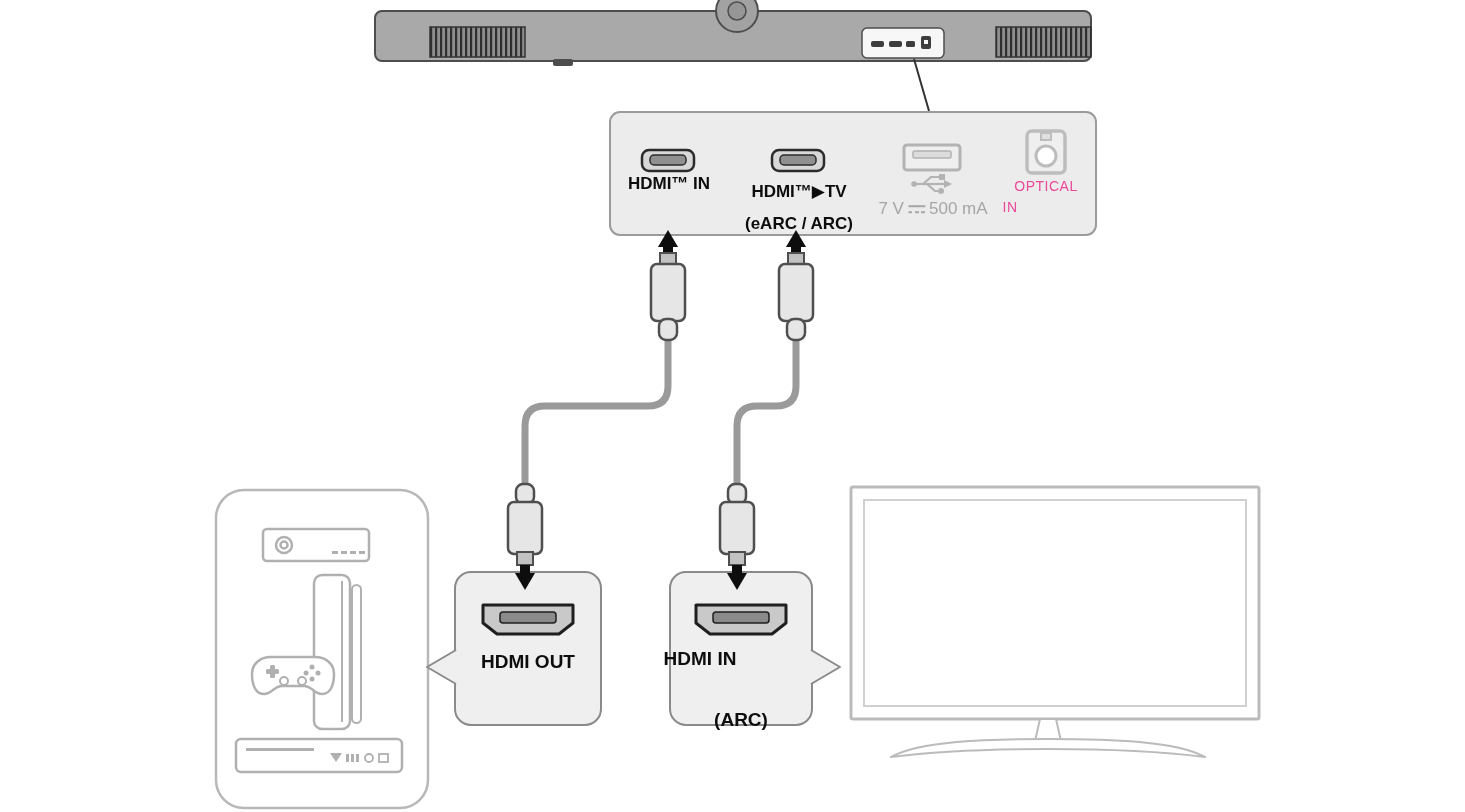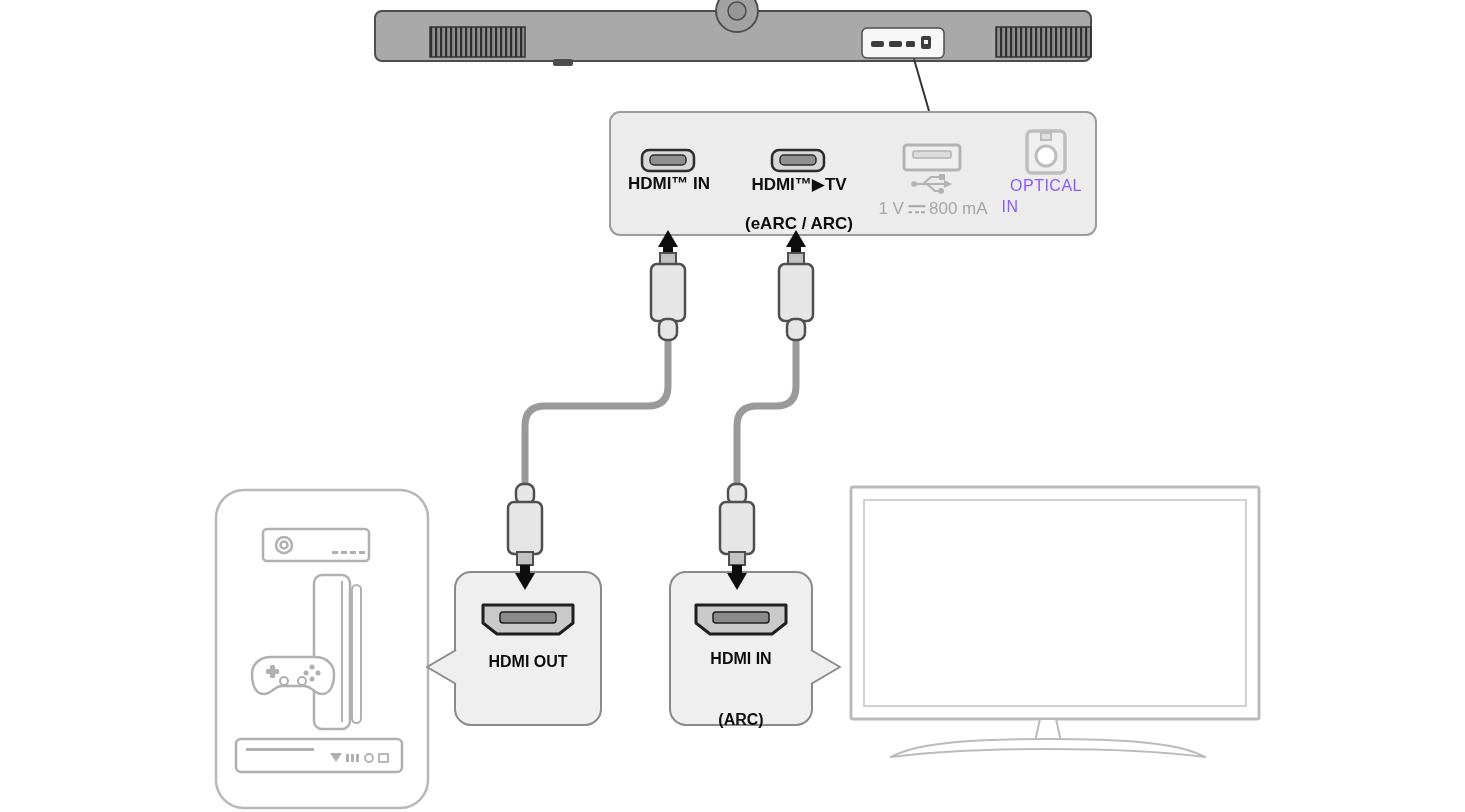--- a/index.html
+++ b/index.html
@@ -1,23 +1,23 @@
 <!DOCTYPE html>
 <html><head>
 <meta charset="utf-8">
 <style>
   html,body{margin:0;padding:0;background:#fff}
   .canvas{position:relative;width:1465px;height:812px;background:#fff;overflow:hidden;
           font-family:"Liberation Sans","DejaVu Sans",sans-serif}
   svg.layer{position:absolute;left:0;top:0}
   .lbl{position:absolute;transform:translate(-50%,-50%);white-space:nowrap;line-height:1.15;text-align:center}
   .lbl.dark{color:#0d0d0d;font-weight:700;font-size:17px}
-  .lbl.big{font-size:16px}
+  .lbl.big{font-size:19px}
   .lbl.gray{color:#a6a6a6;font-size:17px;font-weight:400}
-  .lbl.optical{color:#8b5cf6;font-size:16px;font-weight:400;letter-spacing:.5px}
+  .lbl.optical{color:#ec4899;font-size:14px;font-weight:400;letter-spacing:.5px}
   .dc{display:inline-block;width:17px;height:9px;position:relative;vertical-align:middle;margin:0 4px}
   .dc::before{content:"";position:absolute;top:0;left:0;right:0;height:2px;background:#a6a6a6}
   .dc::after{content:"";position:absolute;bottom:1px;left:0;right:0;height:2px;
              background:repeating-linear-gradient(90deg,#a6a6a6 0 4px,transparent 4px 6.5px)}
 </style>
 </head>
 <body>
 
 <div class="canvas">
 
@@ -191,28 +191,28 @@
       <rect x="720" y="502" width="34" height="52" rx="6" fill="#e6e6e6" stroke="#4f4f4f" stroke-width="2.5"></rect>
       <rect x="729" y="552" width="16" height="13" fill="#c2c2c2" stroke="#4f4f4f" stroke-width="2"></rect>
       <rect x="732" y="565" width="10" height="8" fill="#0d0d0d"></rect>
       <path d="M737,590 L727,573 L747,573 Z" fill="#0d0d0d"></path>
     </g>
   </g>
 </svg>
 
 <div class="lbl dark" style="left:669px;top:184px">HDMI™ IN</div>
 
-<div class="lbl dark" style="left:799px;top:185px">HDMI™▶TV</div>
+<div class="lbl dark" style="left:799px;top:192px">HDMI™▶TV</div>
 <div class="lbl dark" style="left:799px;top:224px">(eARC / ARC)</div>
 
 <div class="lbl gray" style="left:933px;top:209px">
-  <span>1 V</span><span class="dc"></span><span>800 mA</span>
+  <span>7 V</span><span class="dc"></span><span>500 mA</span>
 </div>
 
 <div class="lbl optical" style="left:1046px;top:186px">OPTICAL</div>
 <div class="lbl optical" style="left:1010px;top:207px">IN</div>
 
 <div class="lbl dark big" style="left:528px;top:662px">HDMI OUT</div>
 
-<div class="lbl dark big" style="left:741px;top:659px">HDMI IN</div>
+<div class="lbl dark big" style="left:700px;top:659px">HDMI IN</div>
 <div class="lbl dark big" style="left:741px;top:720px">(ARC)</div>
 
 </div>
 
 </body></html>

